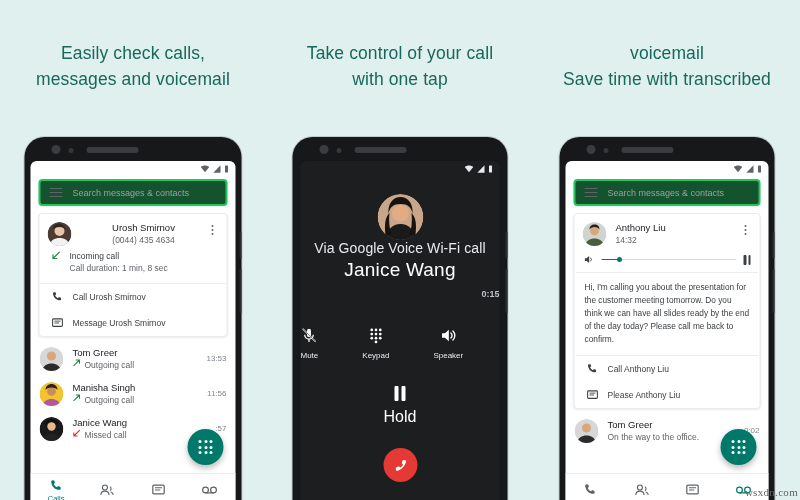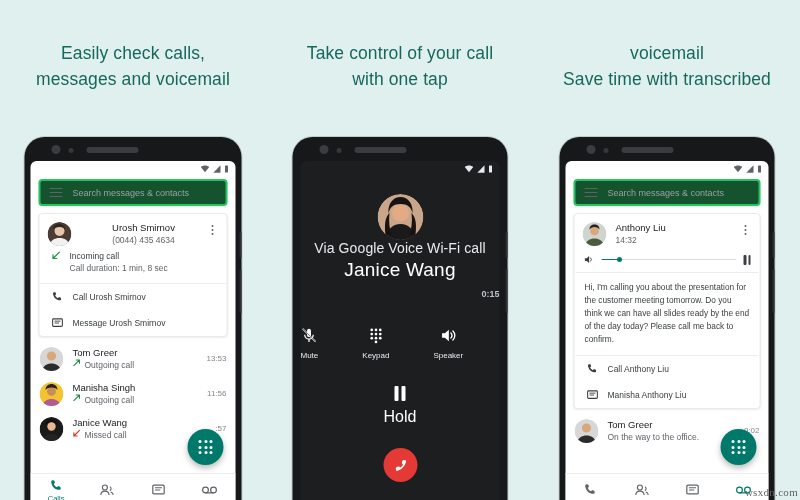--- a/index.html
+++ b/index.html
@@ -613,21 +613,21 @@
             <svg width="12" height="12" viewBox="0 0 16 16">
               <path d="M3.3 1.5l2 .3 1 2.6-1.5 1.3c.8 1.8 2 3 3.8 3.8l1.3-1.5 2.6 1 .3 2c0 .8-.7 1.4-1.5 1.4C6.3 12.4 3 9 2 4 1.9 2.6 2.3 1.5 3.3 1.5z" fill="#3c4043"></path>
             </svg>
             <div class="lbl">Call Anthony Liu</div>
           </div>
           <div class="card-action">
             <svg width="12" height="12" viewBox="0 0 16 16">
               <rect x="1.5" y="2.5" width="13" height="10" rx="1.2" fill="none" stroke="#3c4043" stroke-width="1.4"></rect>
               <path d="M4 5.5h8M4 8h6" stroke="#3c4043" stroke-width="1.2"></path>
             </svg>
-            <div class="lbl">Manisha Anthony Liu</div>
+            <div class="lbl">Please Anthony Liu</div>
           </div>
         </div>
 
         <div class="call-list">
           <div class="call-row">
             <div class="avatar">
               <svg width="24" height="24" viewBox="0 0 24 24">
                 <circle cx="12" cy="12" r="12" fill="#d7d7d7"></circle>
                 <circle cx="12" cy="9" r="4.6" fill="#d8a87c"></circle>
                 <path d="M2.5 24c1-5.5 5-7.6 9.5-7.6s8.5 2.1 9.5 7.6z" fill="#2b2b2b"></path>

